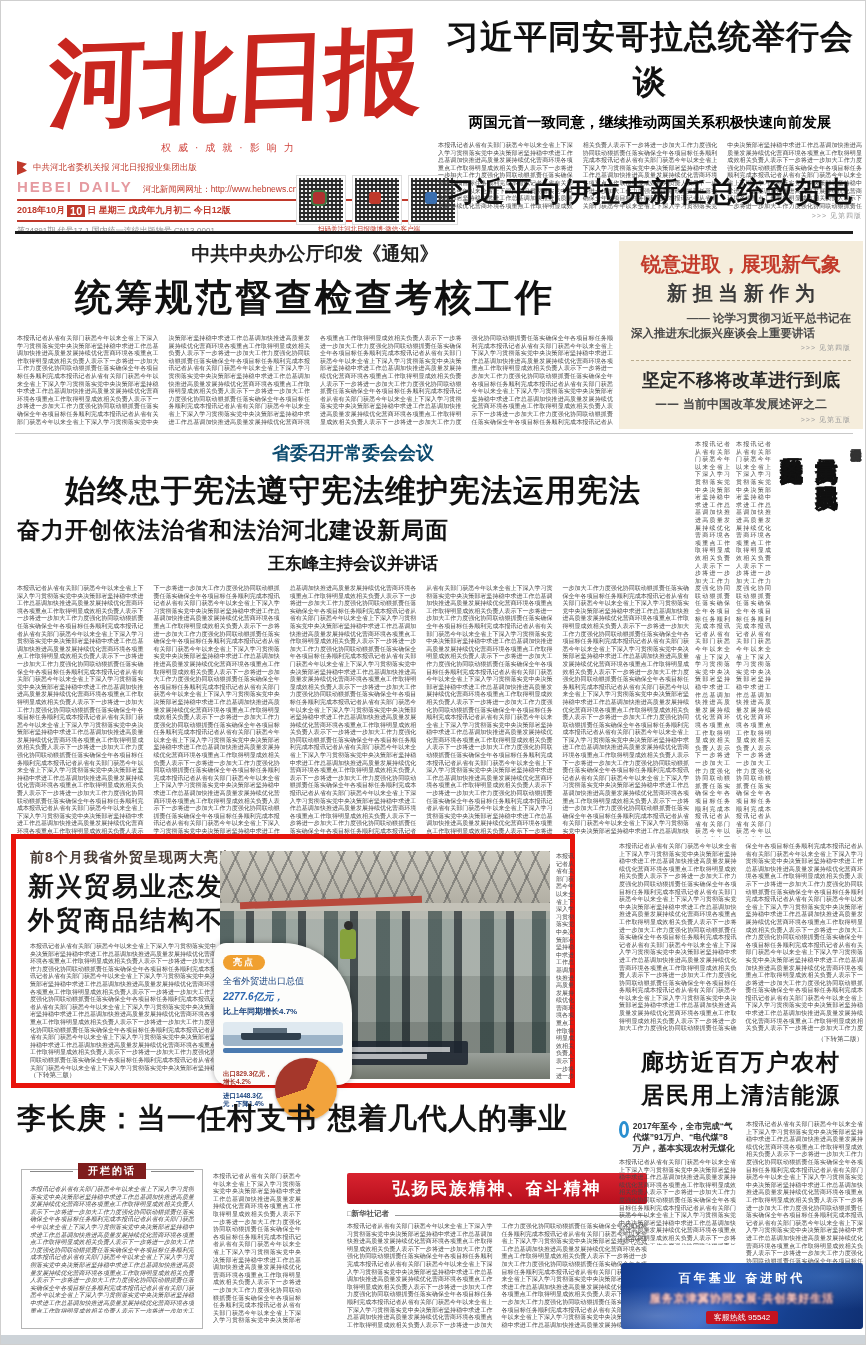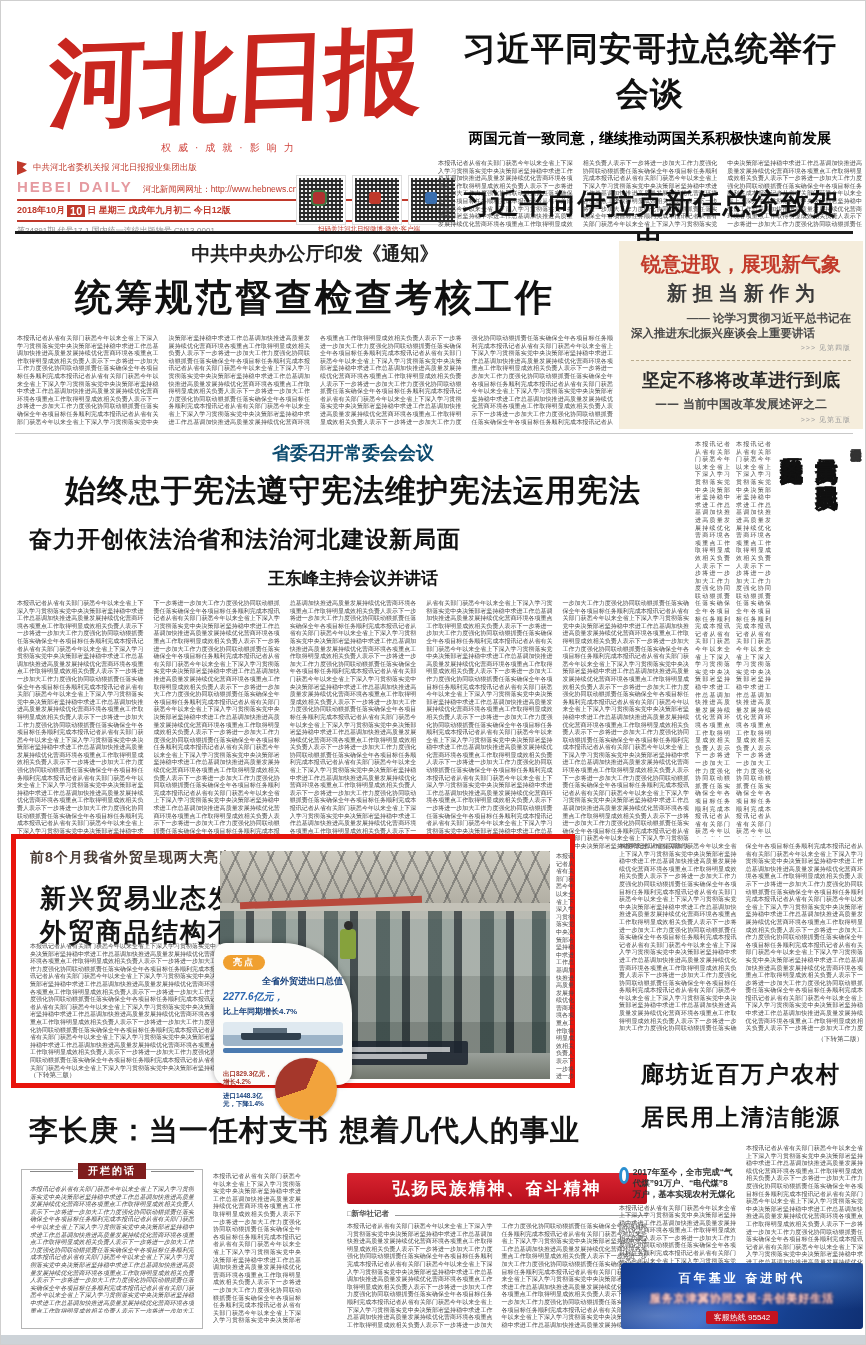--- a/index.html
+++ b/index.html
@@ -26,21 +26,21 @@
       repeating-linear-gradient(90deg,#3a3a3a 0 2px,#f2f2f2 2px 4px);
       border:2px solid #fff;outline:1px solid #ddd;position:relative;}
   .qr:after{content:"";position:absolute;left:14px;top:14px;width:12px;height:12px;border-radius:3px;}
   .qr.g:after{background:#b03030;box-shadow:0 0 0 2px #3f7a44;}
   .qr.r:after{background:#c0392b;}
   .qr.b:after{background:#3a6fb0;}
 
   .rule-black{background:#1c1c1c;height:3px;}
   .rule-gray{background:#c9c9c9;height:1px;}
 
-  h1,h2,h3,p{margin:12px;padding:0;}
+  h1,h2,h3,p{margin:0;padding:0;}
   .hl-main{font-weight:bold;color:#111;}
   .deck{color:#000000;font-weight:bold;}
   .pagenote{font-size:7px;color:#9a9a9a;text-align:right;letter-spacing:1px;}
 
   .creambox{background:#f5eddc;}
   .dotrule{border-top:1px dashed #b9ab8d;}
 
   
   .vwrap{display:flex;flex-direction:row;}
   .vtext{writing-mode:vertical-rl;text-orientation:upright;}
@@ -62,21 +62,21 @@
   .photo .floor{position:absolute;left:0;right:0;bottom:0;height:26px;background:linear-gradient(180deg,#9aa09a,#73786f);}
   .photo .worker{position:absolute;width:16px;height:30px;background:#86a23c;border-radius:4px 4px 2px 2px;}
   .photo .worker:before{content:"";position:absolute;top:-8px;left:4px;width:9px;height:9px;border-radius:50%;background:#2d2d2d;}
   .photo .cap{position:absolute;background:rgba(28,36,48,.88);border-radius:2px;padding:4px 6px;}
   .photo .cap .l{height:5px;margin:2px 0;background:rgba(255,255,255,.65);filter:blur(.6px);}
 
   
   .info{background:#fdfdfb;border-radius:12px 70px 14px 14px;box-shadow:0 0 6px rgba(0,0,0,.35);padding:8px 9px;}
   .badge{display:inline-block;background:#f0a030;color:#fff;font-size:9px;font-weight:bold;
          border-radius:8px;padding:1px 10px;letter-spacing:2px;}
-  .info .t1{font-size:9px;font-weight:bold;color:#16407c;margin-top:5px;text-align:right;}
+  .info .t1{font-size:9px;font-weight:normal;color:#16407c;margin-top:5px;}
   .info .t2{font-size:10px;font-weight:bold;font-style:italic;color:#2a66b0;margin-top:2px;}
   .info .t3{font-size:8px;font-weight:bold;color:#16407c;margin-top:2px;}
   .ship{height:24px;margin-top:5px;border-radius:3px;position:relative;overflow:hidden;
         background:linear-gradient(180deg,#dfe9f0 0 55%,#9db4c8 55% 100%);}
   .ship:before{content:"";position:absolute;left:18px;bottom:6px;width:60px;height:7px;background:#30404e;border-radius:1px 1px 3px 3px;}
   .ship:after{content:"";position:absolute;left:30px;bottom:13px;width:34px;height:5px;background:#5b6d7c;}
   .shipbar{height:5px;background:#4a7ab0;border-radius:2px;margin-top:2px;}
   .pie{width:62px;height:62px;border-radius:50%;box-shadow:0 1px 3px rgba(0,0,0,.3);}
   .plabel{font-size:6.5px;line-height:8px;font-weight:bold;filter:blur(.2px);}
 
@@ -246,21 +246,21 @@
       <span style="font-size:7.5px;color:#555;font-weight:bold;">□新华社记者</span>
       <span style="flex:1;border-bottom:1px solid #999;"></span>
     </div>
     <div class="bodytext cols2" style="height:112px;margin-top:4px;">本报讯记者从省有关部门获悉今年以来全省上下深入学习贯彻落实党中央决策部署坚持稳中求进工作总基调加快推进高质量发展持续优化营商环境各项重点工作取得明显成效相关负责人表示下一步将进一步加大工作力度强化协同联动狠抓责任落实确保全年各项目标任务顺利完成本报讯记者从省有关部门获悉今年以来全省上下深入学习贯彻落实党中央决策部署坚持稳中求进工作总基调加快推进高质量发展持续优化营商环境各项重点工作取得明显成效相关负责人表示下一步将进一步加大工作力度强化协同联动狠抓责任落实确保全年各项目标任务顺利完成本报讯记者从省有关部门获悉今年以来全省上下深入学习贯彻落实党中央决策部署坚持稳中求进工作总基调加快推进高质量发展持续优化营商环境各项重点工作取得明显成效相关负责人表示下一步将进一步加大工作力度强化协同联动狠抓责任落实确保全年各项目标任务顺利完成本报讯记者从省有关部门获悉今年以来全省上下深入学习贯彻落实党中央决策部署坚持稳中求进工作总基调加快推进高质量发展持续优化营商环境各项重点工作取得明显成效相关负责人表示下一步将进一步加大工作力度强化协同联动狠抓责任落实确保全年各项目标任务顺利完成本报讯记者从省有关部门获悉今年以来全省上下深入学习贯彻落实党中央决策部署坚持稳中求进工作总基调加快推进高质量发展持续优化营商环境各项重点工作取得明显成效相关负责人表示下一步将进一步加大工作力度强化协同联动狠抓责任落实确保全年各项目标任务顺利完成本报讯记者从省有关部门获悉今年以来全省上下深入学习贯彻落实党中央决策部署坚持稳中求进工作总基调加快推进高质量发展持续优化营商环境各项重点工作取得明显成效相关负责人表示下一步将进一步加大工作力度强化协同联动狠抓责任落实确保全年各项目标任务顺利完成本报讯记者从省有关部门获悉今年以来全省上下深入学习贯彻落实党中央决策部署坚持稳中求进工作总基调加快推进高质量发展持续优化营商环境各项重点工作取得明显成效相关负责人表示下一步将进一步加大工作力度强化协同联动狠抓责任落实确保全年各项目标任务顺利完成</div>
     <div style="font-size:6.5px;color:#444;text-align:right;">（下转第三版）</div>
   </div>
 
   <div class="abs" style="left:618px;top:1046px;width:244px;">
     <h2 class="serif" style="font-size:23px;font-weight:bold;text-align:center;color:#111;letter-spacing:2px;">廊坊近百万户农村</h2>
     <h2 class="serif" style="font-size:23px;font-weight:bold;text-align:center;color:#111;letter-spacing:2px;margin-top:2px;">居民用上清洁能源</h2>
-    <div style="display:flex;gap:10px;margin-top:10px;align-items:center;">
+    <div style="display:flex;gap:10px;margin-top:10px;">
       <div style="width:117px;">
         <div style="display:flex;gap:4px;">
           <span class="bullet"></span>
           <span class="intro-bold">2017年至今，全市完成“气代煤”91万户、“电代煤”8万户，基本实现农村无煤化</span>
         </div>
         <div class="bodytext" style="height:86px;margin-top:5px;">本报讯记者从省有关部门获悉今年以来全省上下深入学习贯彻落实党中央决策部署坚持稳中求进工作总基调加快推进高质量发展持续优化营商环境各项重点工作取得明显成效相关负责人表示下一步将进一步加大工作力度强化协同联动狠抓责任落实确保全年各项目标任务顺利完成本报讯记者从省有关部门获悉今年以来全省上下深入学习贯彻落实党中央决策部署坚持稳中求进工作总基调加快推进高质量发展持续优化营商环境各项重点工作取得明显成效相关负责人表示下一步将进一步加大工作力度强化协同联动狠抓责任落实确保全年各项目标任务顺利完成本报讯记者从省有关部门获悉今年以来全省上下深入学习贯彻落实党中央决策部署坚持稳中求进工作总基调加快推进高质量发展持续优化营商环境各项重点工作取得明显成效相关负责人表示下一步将进一步加大工作力度强化协同联动狠抓责任落实确保全年各项目标任务顺利完成本报讯记者从省有关部门获悉今年以来全省上下深入学习贯彻落实党中央决策部署坚持稳中求进工作总基调加快推进高质量发展持续优化营商环境各项重点工作取得明显成效相关负责人表示下一步将进一步加大工作力度强化协同联动狠抓责任落实确保全年各项目标任务顺利完成</div>
       </div>
       <div style="width:117px;">
         <div class="bodytext" style="height:156px;">本报讯记者从省有关部门获悉今年以来全省上下深入学习贯彻落实党中央决策部署坚持稳中求进工作总基调加快推进高质量发展持续优化营商环境各项重点工作取得明显成效相关负责人表示下一步将进一步加大工作力度强化协同联动狠抓责任落实确保全年各项目标任务顺利完成本报讯记者从省有关部门获悉今年以来全省上下深入学习贯彻落实党中央决策部署坚持稳中求进工作总基调加快推进高质量发展持续优化营商环境各项重点工作取得明显成效相关负责人表示下一步将进一步加大工作力度强化协同联动狠抓责任落实确保全年各项目标任务顺利完成本报讯记者从省有关部门获悉今年以来全省上下深入学习贯彻落实党中央决策部署坚持稳中求进工作总基调加快推进高质量发展持续优化营商环境各项重点工作取得明显成效相关负责人表示下一步将进一步加大工作力度强化协同联动狠抓责任落实确保全年各项目标任务顺利完成本报讯记者从省有关部门获悉今年以来全省上下深入学习贯彻落实党中央决策部署坚持稳中求进工作总基调加快推进高质量发展持续优化营商环境各项重点工作取得明显成效相关负责人表示下一步将进一步加大工作力度强化协同联动狠抓责任落实确保全年各项目标任务顺利完成本报讯记者从省有关部门获悉今年以来全省上下深入学习贯彻落实党中央决策部署坚持稳中求进工作总基调加快推进高质量发展持续优化营商环境各项重点工作取得明显成效相关负责人表示下一步将进一步加大工作力度强化协同联动狠抓责任落实确保全年各项目标任务顺利完成本报讯记者从省有关部门获悉今年以来全省上下深入学习贯彻落实党中央决策部署坚持稳中求进工作总基调加快推进高质量发展持续优化营商环境各项重点工作取得明显成效相关负责人表示下一步将进一步加大工作力度强化协同联动狠抓责任落实确保全年各项目标任务顺利完成本报讯记者从省有关部门获悉今年以来全省上下深入学习贯彻落实党中央决策部署坚持稳中求进工作总基调加快推进高质量发展持续优化营商环境各项重点工作取得明显成效相关负责人表示下一步将进一步加大工作力度强化协同联动狠抓责任落实确保全年各项目标任务顺利完成</div>
         <div style="font-size:6.5px;color:#444;text-align:right;margin-top:2px;">（下转第三版）</div>

